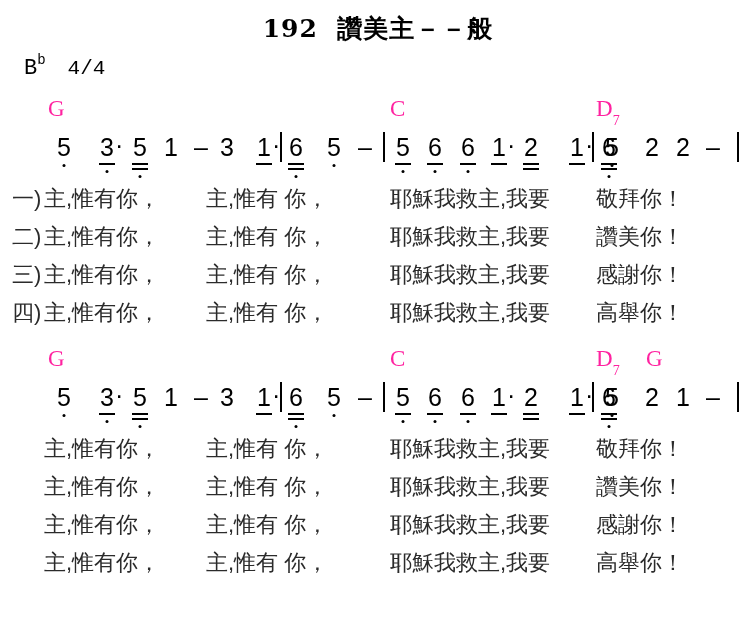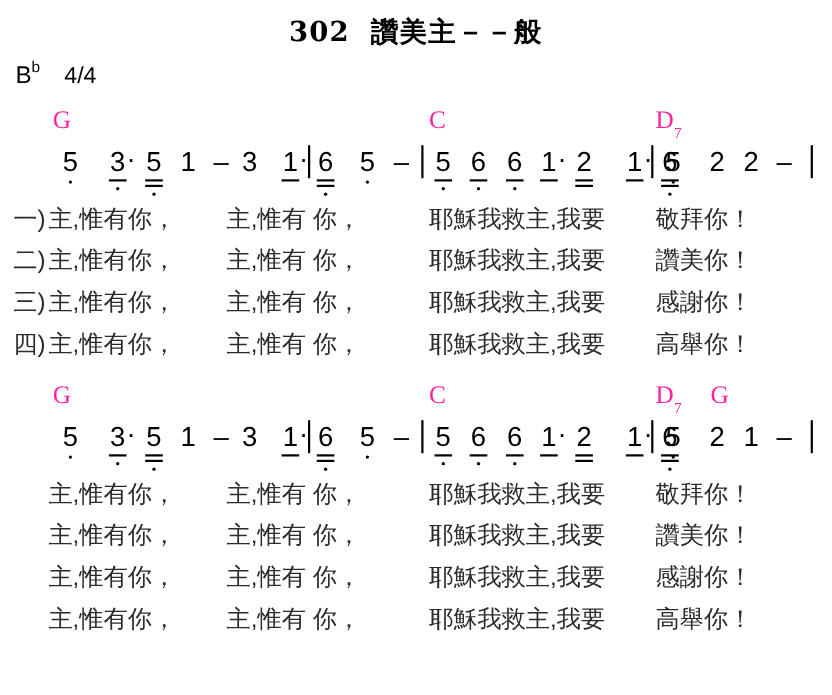--- a/index.html
+++ b/index.html
@@ -29,23 +29,23 @@
     font-weight: bold;
     font-size: 25px;
     letter-spacing: 1px;
     white-space: pre;
   }
 
   
   #keymeter {
     position: absolute;
     top: 54px;
-    left: 14px;
+    left: 24px;
     font-size: 22px;
-    font-family: Liberation Sans, sans-serif;
+    font-family: Liberation Mono, monospace;
   }
   #keymeter .keyroot { font-size: 22px; }
   #keymeter .keyflat {
     font-size: 14px;
     vertical-align: super;
     position: relative;
     top: -2px;
     left: 0px;
   }
   #keymeter .meter {
@@ -173,21 +173,21 @@
     white-space: pre;
   }
   .lyric-line .seg { position: absolute; white-space: pre; }
 
   .verse-num { position: absolute; white-space: pre; }
 </style>
 </head>
 <body>
 
 <div id="title-bar">
-  <span class="title-text">302  讚美主－－般</span>
+  <span class="title-text">192  讚美主－－般</span>
 </div>
 
 <div id="keymeter">
   <span class="keyroot">B</span><span class="keyflat">b</span><span class="meter">4/4</span>
 </div>
 
 <div class="system" id="system-1">
     <div class="chord-row">
       <div class="chord" style="left: 48px;"><span>G</span></div>
       <div class="chord" style="left: 390px;"><span>C</span></div>

